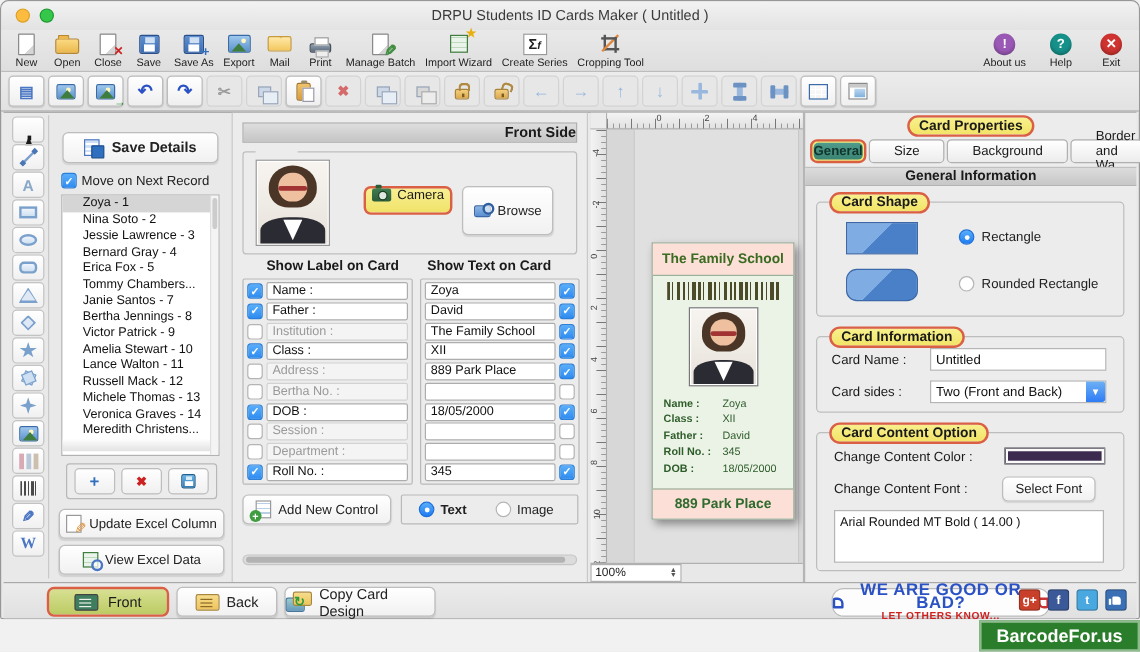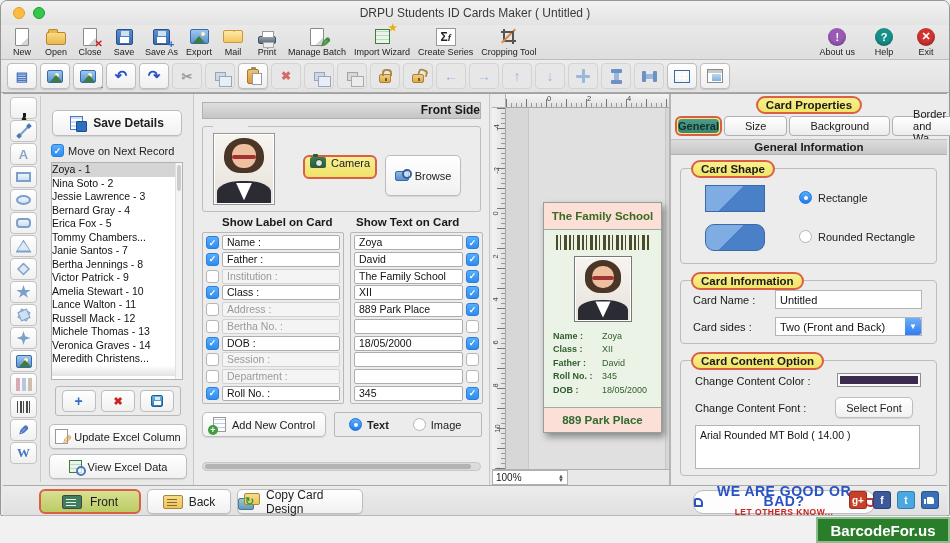--- a/index.html
+++ b/index.html
@@ -110,21 +110,21 @@
   .g-W{color:#4a76c4;font-size:13px;font-weight:bold;font-family:"Liberation Serif",serif}
   
   .left-panel{position:absolute;left:40px;top:0;width:148px;height:100%}
   .btn{background:linear-gradient(#fff,#f1f1f1);border:1px solid #bdbdbd;border-radius:5px;display:flex;align-items:center;justify-content:center;gap:6px;font-size:11px;color:#222;box-shadow:0 1px 1px rgba(0,0,0,.1)}
   .save-details{position:absolute;left:9px;top:16px;width:130px;height:26px;font-weight:bold;font-size:12px}
   .sdic{width:17px;height:15px;position:relative}
   .sdic::before{content:"";position:absolute;left:0;top:0;width:11px;height:12px;border:1px solid #4a76c4;background:repeating-linear-gradient(0deg,#fff 0 2px,#cfe0f4 2px 4px)}
   .sdic::after{content:"";position:absolute;right:0;bottom:-1px;width:9px;height:9px;background:#2f6fc0;border:1px solid #1d4d8c;border-radius:1px}
   .movenext{position:absolute;left:8px;top:50px;display:flex;align-items:center;gap:4px;font-size:11px}
   .records{position:absolute;left:8px;top:68px;width:132px;height:218px;background:#fff;border:1px solid #b2b2b2;overflow:hidden}
-  .rec{height:13.5px;line-height:13.5px;padding-left:0;font-size:10.5px;color:#111;white-space:nowrap}
+  .rec{height:13.5px;line-height:13.5px;padding-left:17px;font-size:10.5px;color:#111;white-space:nowrap}
   .rec.sel{background:#d5d5d5}
   .rec-part{height:10px;background:linear-gradient(#fdfdfd,#e2e2e2)}
   .rec-scroll{position:absolute;right:0;top:0;bottom:0;width:7px;background:#f4f4f4;border-left:1px solid #e0e0e0}
   .rec-scroll i{position:absolute;left:1px;right:1px;top:2px;height:26px;background:#cccccc;border-radius:3px}
   .rec-actions{position:absolute;left:12px;top:292px;width:126px;height:30px;border:1px solid #b8b8b8;border-radius:3px;display:flex;align-items:center;justify-content:space-around;padding:0 3px;background:#ececec}
   .mini{width:34px;height:22px;background:linear-gradient(#fff,#f0f0f0);border:1px solid #bdbdbd;border-radius:4px;display:flex;align-items:center;justify-content:center;font-weight:bold}
   .mini.plus{color:#2f6fc0;font-size:14px}
   .mini.del{color:#cc2222;font-size:11px}
   .mflop{width:12px;height:12px;background:linear-gradient(#6ab4e8,#2f7cb8);border:1px solid #20608f;border-radius:2px;position:relative}
   .mflop::before{content:"";position:absolute;left:2px;bottom:1px;width:7px;height:4px;background:#fff}

